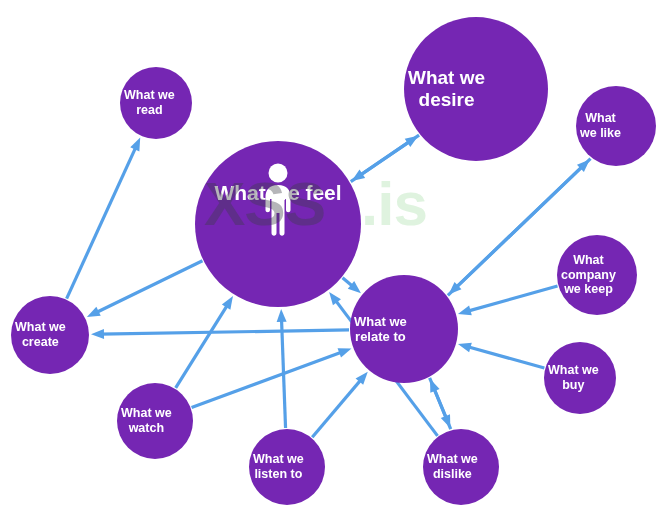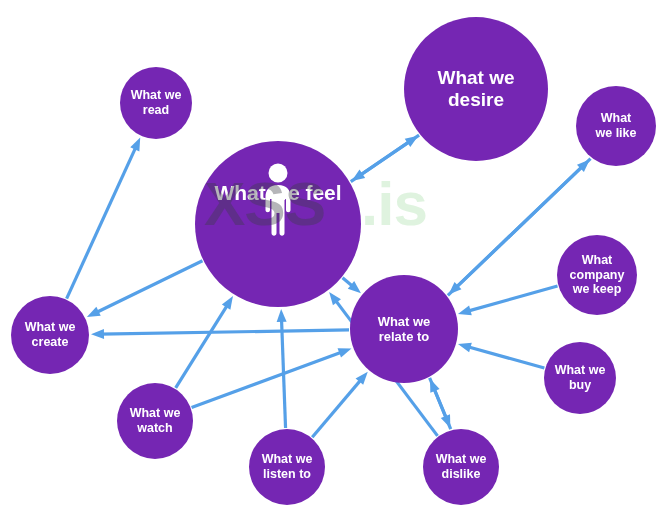--- a/index.html
+++ b/index.html
@@ -24,21 +24,21 @@
     width: 662px;
     height: 511px;
   }
   .node {
     position: absolute;
     border-radius: 50%;
     background: #7526B3;
     color: #ffffff;
     display: flex;
     align-items: center;
-    justify-content: center;
+    justify-content: flex-start;
     text-align: center;
     font-weight: bold;
     line-height: 1.18;
     box-sizing: border-box;
     z-index: 3;
   }
   .node .label {
     display: block;
     white-space: pre-line;
     padding: 0 4px;

